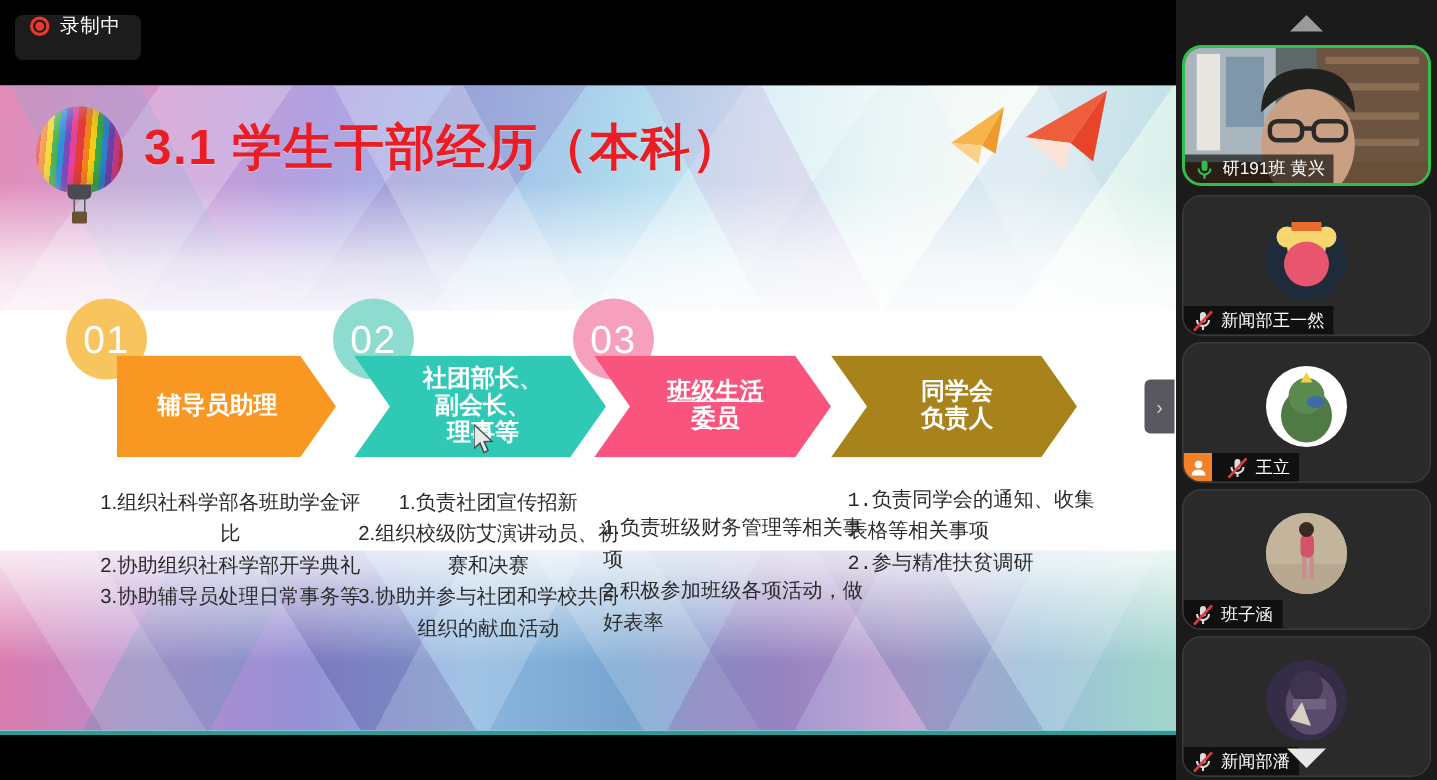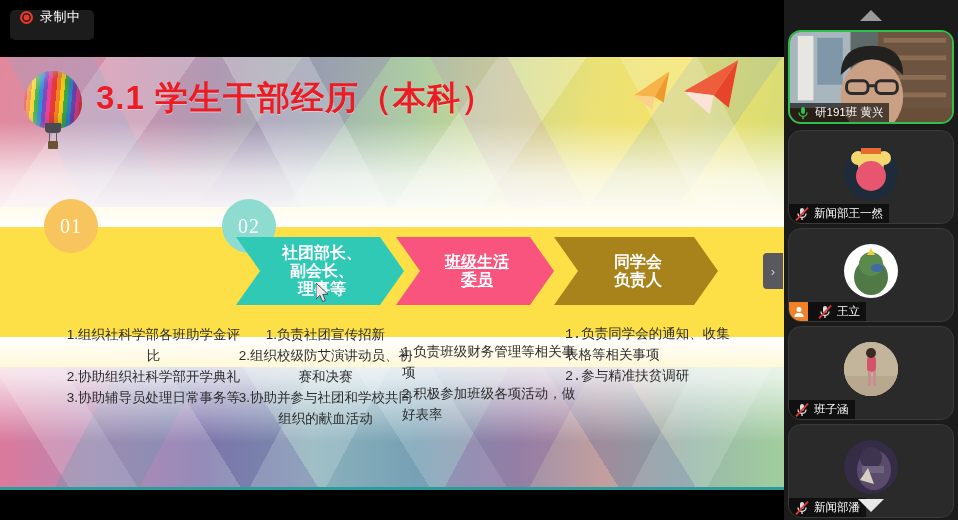--- a/index.html
+++ b/index.html
@@ -33,21 +33,21 @@
     width: 13px; height: 13px; border-radius: 50%;
     border: 2.5px solid #e8392c; background: #e8392c;
     box-shadow: inset 0 0 0 1.5px #1c1c1c;
   }
   #rec-label { color:#fff; font-size: 13px; letter-spacing: .5px; }
 
   
   #slide {
     position: absolute; left: 0; top: 57px;
     width: 784px; height: 433px;
-    background: #fde047;
+    background: #ffffff;
     overflow: hidden;
     border-bottom: 3px solid #2a9d9a;
   }
   
   #slide-top {
     position: absolute; left:0; top:0; width:100%; height:150px;
     background:
       linear-gradient(100deg, rgba(222,120,170,.85) 0%, rgba(196,126,198,.8) 14%, rgba(150,130,215,.75) 27%, rgba(120,160,220,.7) 40%, rgba(120,190,225,.6) 52%, rgba(150,210,230,.45) 63%, rgba(190,225,225,.3) 74%, rgba(215,235,220,.22) 85%, rgba(150,215,200,.35) 97%);
   }
   #slide-top:before, #slide-top:after {
@@ -120,22 +120,22 @@
     position:absolute; left:96px; top:19px;
     font-size: 33px; font-weight: 700; color:#ec1c24;
     letter-spacing: 1px; white-space:nowrap;
     text-shadow: 0 1px 0 rgba(255,255,255,.4);
   }
 
   
   #arrow-row { position:absolute; left:0; top:142px; width:784px; height:110px; }
   .circle {
     position:absolute; top:0; width:54px; height:54px; border-radius:50%;
-    color:#fff; font-size:20px; display:flex; align-items:center; justify-content:center;
-    font-family: Liberation Serif, serif; letter-spacing:1px; z-index:1;
+    color:#fff; font-size:26px; display:flex; align-items:center; justify-content:center;
+    font-family: Liberation Sans, sans-serif; letter-spacing:1px; z-index:1;
   }
   .chev {
     position:absolute; top:38px; height:68px;
     display:flex; align-items:center; justify-content:center;
     color:#fff; font-weight:700; font-size:16px; line-height:1.12;
     text-align:center; z-index:2;
     padding-left: 14px; padding-right: 26px;
   }
   .chev.notch { clip-path: polygon(0 0, calc(100% - 24px) 0, 100% 50%, calc(100% - 24px) 100%, 0 100%, 24px 50%); padding-left: 30px;}
   .chev.plain { clip-path: polygon(0 0, calc(100% - 24px) 0, 100% 50%, calc(100% - 24px) 100%, 0 100%); }
@@ -228,24 +228,26 @@
       <svg class="plane" id="plane-big" viewBox="0 0 62 48">
         <polygon points="1,18 62,3 29,30" fill="#ef5e3c"></polygon>
         <polygon points="1,18 29,30 20,47" fill="#fbe3d8"></polygon>
         <polygon points="29,30 62,3 40,46" fill="#e8442a"></polygon>
       </svg>
 
       <div id="slide-title">3.1 学生干部经历（本科）</div>
 
       <div id="arrow-row">
           <div class="circle" style="left: 44px; background: rgb(248, 196, 94);">01</div>
+          <div class="chev plain" style="left: 78px; width: 146px; background: rgb(248, 151, 34); white-space: pre-line;">辅导员助理</div>
           <div class="circle" style="left: 222px; background: rgb(142, 220, 208);">02</div>
           <div class="chev notch" style="left: 236px; width: 168px; background: rgb(47, 201, 181); white-space: pre-line;">社团部长、
 副会长、
 理事等</div>
+          <div class="circle" style="left: 382px; background: rgb(247, 160, 189);">03</div>
           <div class="chev notch" style="left: 396px; width: 158px; background: rgb(248, 84, 126); white-space: pre-line; text-decoration: underline;">班级生活
 委员</div>
           <div class="chev notch" style="left: 554px; width: 164px; background: rgb(168, 130, 26); white-space: pre-line;">同学会
 负责人</div>
         </div>
       <div id="desc-row">
           <div class="desc" style="left: 66px; text-align: center;">1.组织社科学部各班助学金评比
 2.协助组织社科学部开学典礼
 3.协助辅导员处理日常事务等</div>
           <div class="desc" style="left: 238px; text-align: center;">1.负责社团宣传招新

